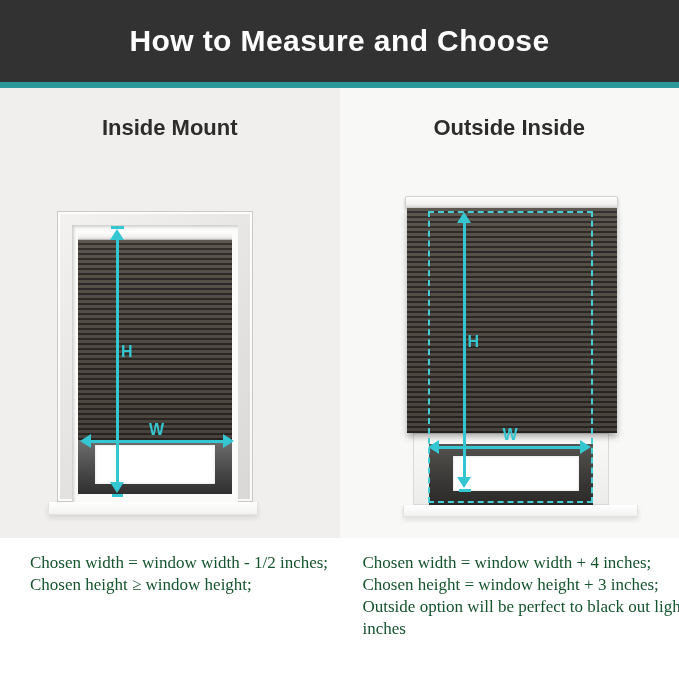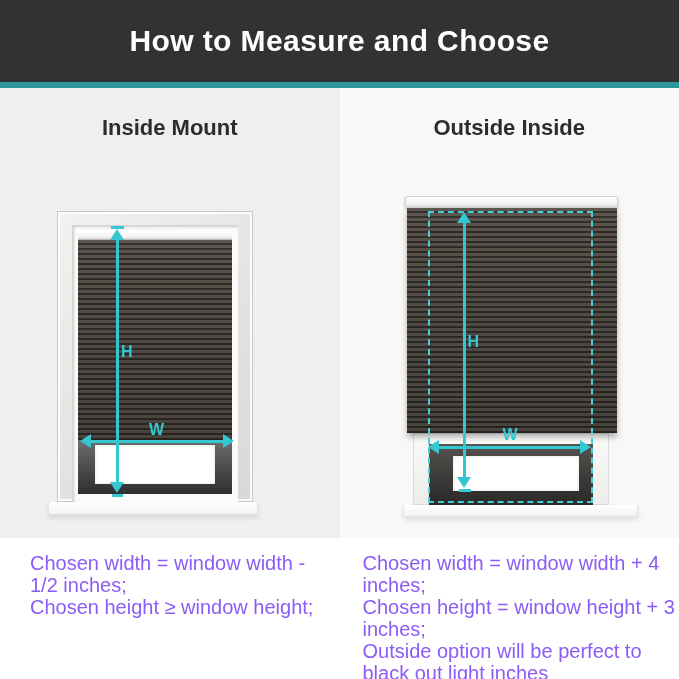--- a/index.html
+++ b/index.html
@@ -89,21 +89,21 @@
   .out-vline    { left:123px; top:130px; width:3px; height:260px; }
   .out-tri-down { left:117px; top:389px; }
   .out-vcap     { left:119px; top:401px; width:12px; height:3px; }
   .out-h-label  { left:128px; top:246px; }
   .out-hline    { left:98px; top:358px; width:144px; height:3px; }
   .out-tri-left { left:88px; top:352px; }
   .out-tri-right{ left:240px; top:352px; }
   .out-w-label  { left:163px; top:339px; }
 
   
-  .notes { position:absolute; top:464px; font-size:20px; color:#8b5cf6; }
+  .notes { position:absolute; top:464px; font-size:17px; color:#14532d;font-family:Liberation Serif, serif; }
   .notes p { margin:0; line-height:22px; }
   .panel.left  .notes { left:30px; width:300px; }
   .panel.right .notes { left:23px; width:328px; }
 </style>
 </head>
 <body>
 
 <div class="stage">
 
   <div class="header">

